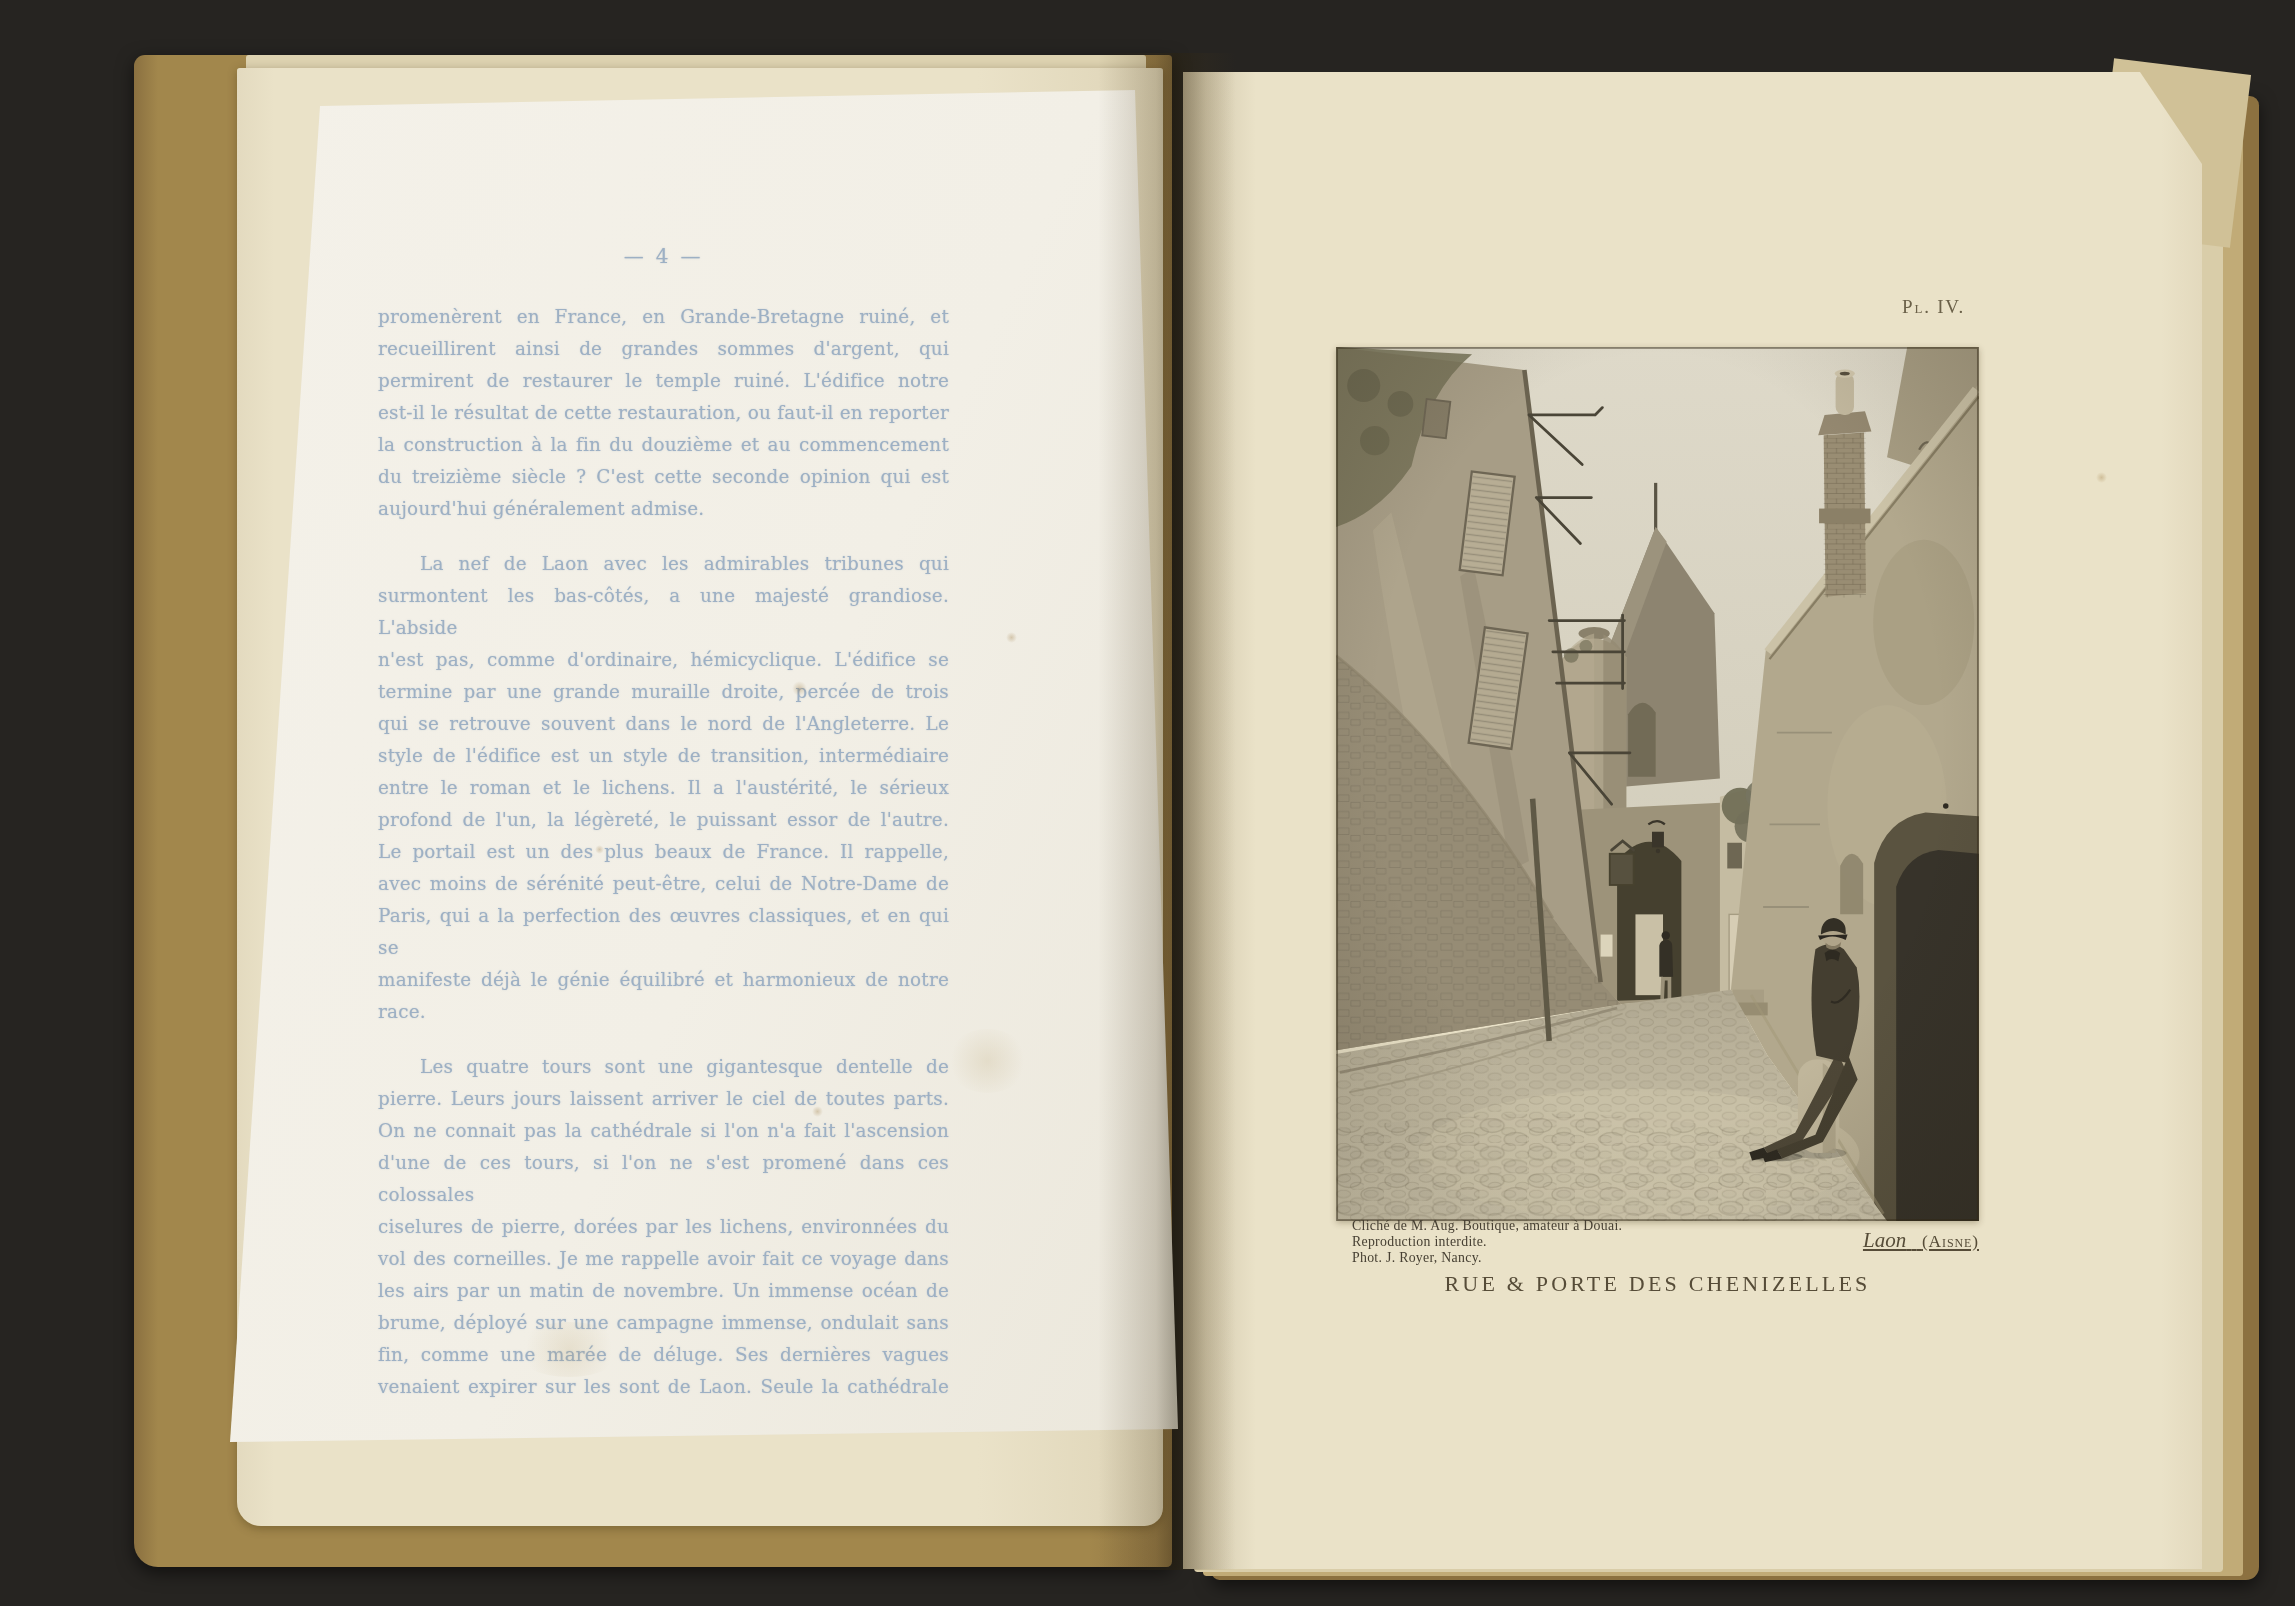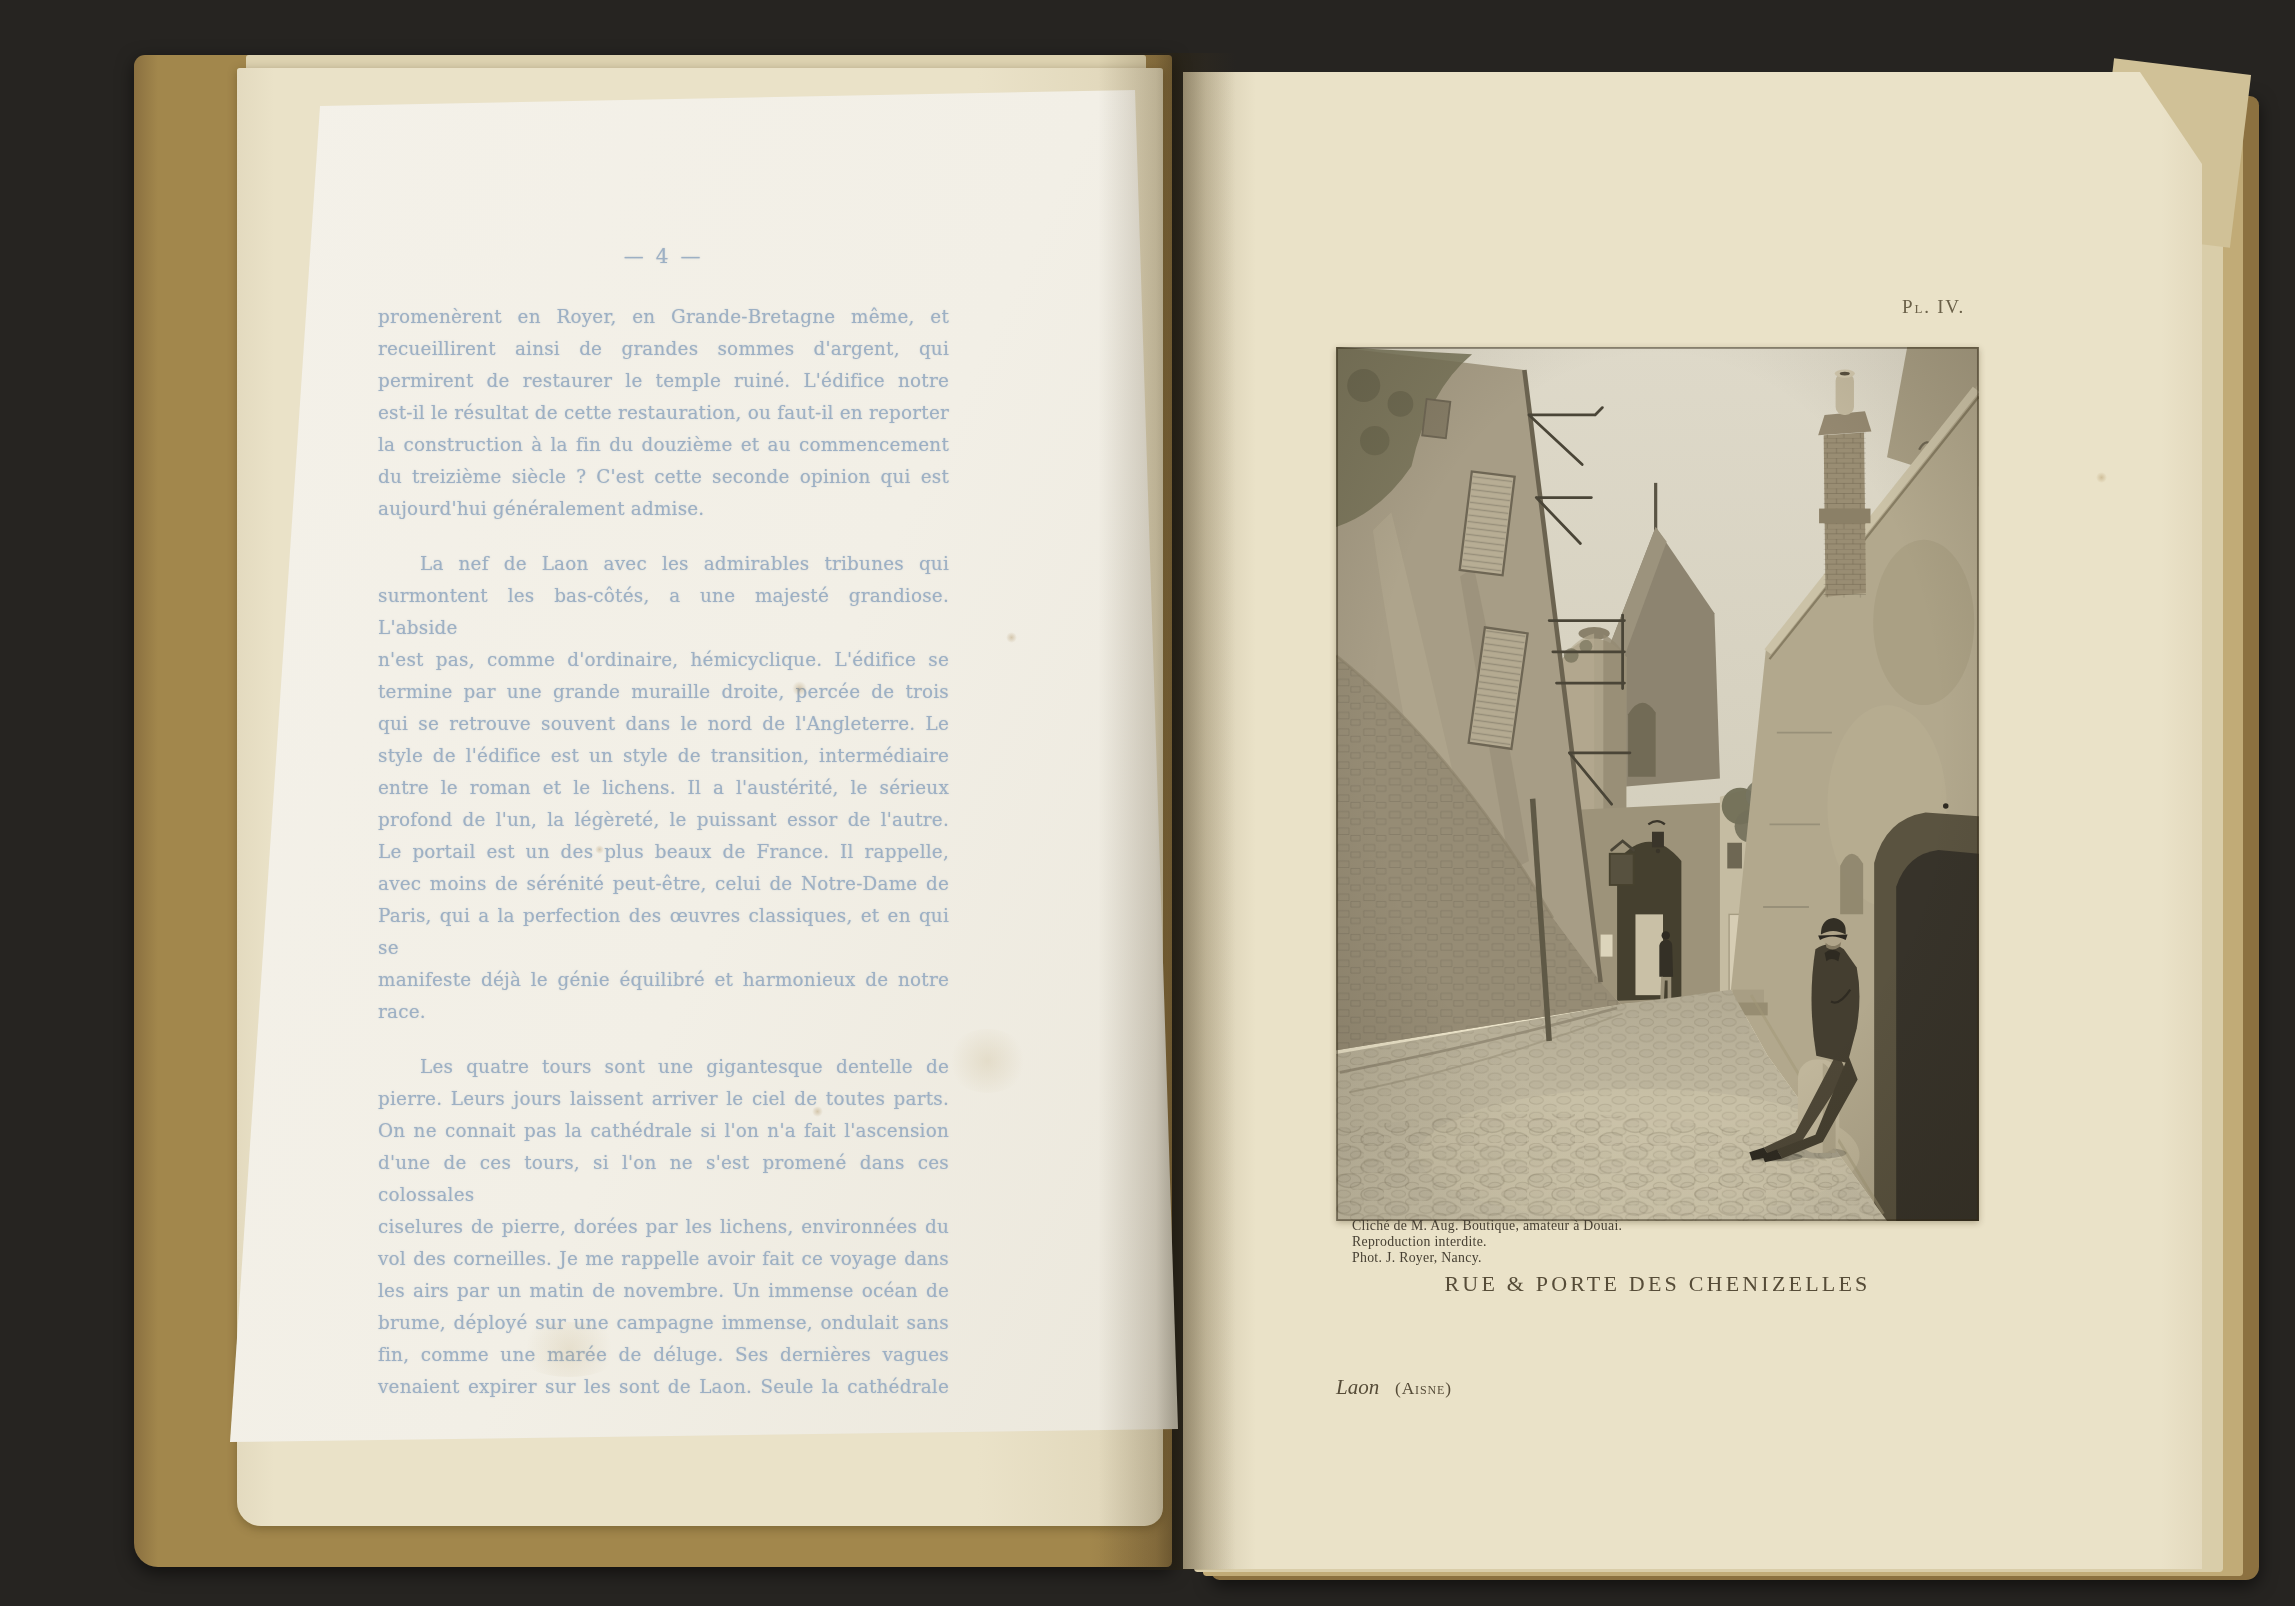--- a/index.html
+++ b/index.html
@@ -45,22 +45,22 @@
   .rp-shade{left:1183px;top:72px;width:73px;height:1497px;pointer-events:none;
     background:linear-gradient(90deg,rgba(80,60,20,.20),rgba(80,60,20,0));}
 
   .plate-label{left:1745px;top:296px;width:220px;text-align:right;font-family:"Liberation Serif",serif;
     font-variant:small-caps;font-size:19px;letter-spacing:1.8px;color:#6b6149;}
   .photo{left:1336px;top:347px;width:643px;height:874px;box-shadow:0 1.8px 6.4px rgba(70,55,25,.32);}
   .capt{left:1352px;top:1218px;width:612px;display:flex;justify-content:space-between;
     font-family:"Liberation Serif",serif;font-size:13.8px;letter-spacing:0.3px;color:var(--ink-caption,#474033);flex-direction:column;}
   .plate-title{left:1336px;top:1271px;width:643px;text-align:center;font-family:"Liberation Serif",serif;
     font-size:22px;letter-spacing:3.2px;color:var(--ink-plate,#564c38);}
-  .plate-sub{left:1336px;top:1375px;width:643px;text-align:left;font-family:"Liberation Serif",serif;
-    font-size:21px;font-style:italic;color:var(--ink-plate,#564c38);}
+  .plate-sub{left:1336px;top:1228px;width:643px;text-align:right;font-family:"Liberation Serif",serif;
+    font-size:21px;font-style:italic;color:var(--ink-plate,#564c38);text-decoration:underline;}
   .plate-sub .region{font-style:normal;font-variant:small-caps;font-size:17.4px;letter-spacing:0.9px;}
 
   
   .fox{position:absolute;border-radius:50%;pointer-events:none;
     background:radial-gradient(circle,rgba(146,108,44,.30),rgba(146,108,44,0) 70%);}
   .stain{position:absolute;border-radius:50%;pointer-events:none;
     background:radial-gradient(circle,rgba(160,130,60,.14),rgba(160,130,60,0) 70%);}
 </style>
 </head>
 <body>
@@ -68,21 +68,21 @@
 <div class="stage">
 
   <div class="abs cover-left"></div>
   <div class="abs edge-top-left"></div>
   <div class="abs page-left"></div>
   <div class="abs tissue"></div>
 
   <div class="abs pageno">— 4 —</div>
   <div class="abs textcol">
     <div class="para">
-        <div class="tline">promenèrent en Royer, en Grande-Bretagne même, et</div>
+        <div class="tline">promenèrent en France, en Grande-Bretagne ruiné, et</div>
         <div class="tline">recueillirent ainsi de grandes sommes d'argent, qui</div>
         <div class="tline">permirent de restaurer le temple ruiné. L'édifice notre</div>
         <div class="tline">est-il le résultat de cette restauration, ou faut-il en reporter</div>
         <div class="tline">la construction à la fin du douzième et au commencement</div>
         <div class="tline">du treizième siècle ? C'est cette seconde opinion qui est</div>
         <div class="tline short">aujourd'hui généralement admise.</div>
       </div>
     <div class="para">
         <div class="tline indent">La nef de Laon avec les admirables tribunes qui</div>
         <div class="tline">surmontent les bas-côtés, a une majesté grandiose. L'abside</div>

